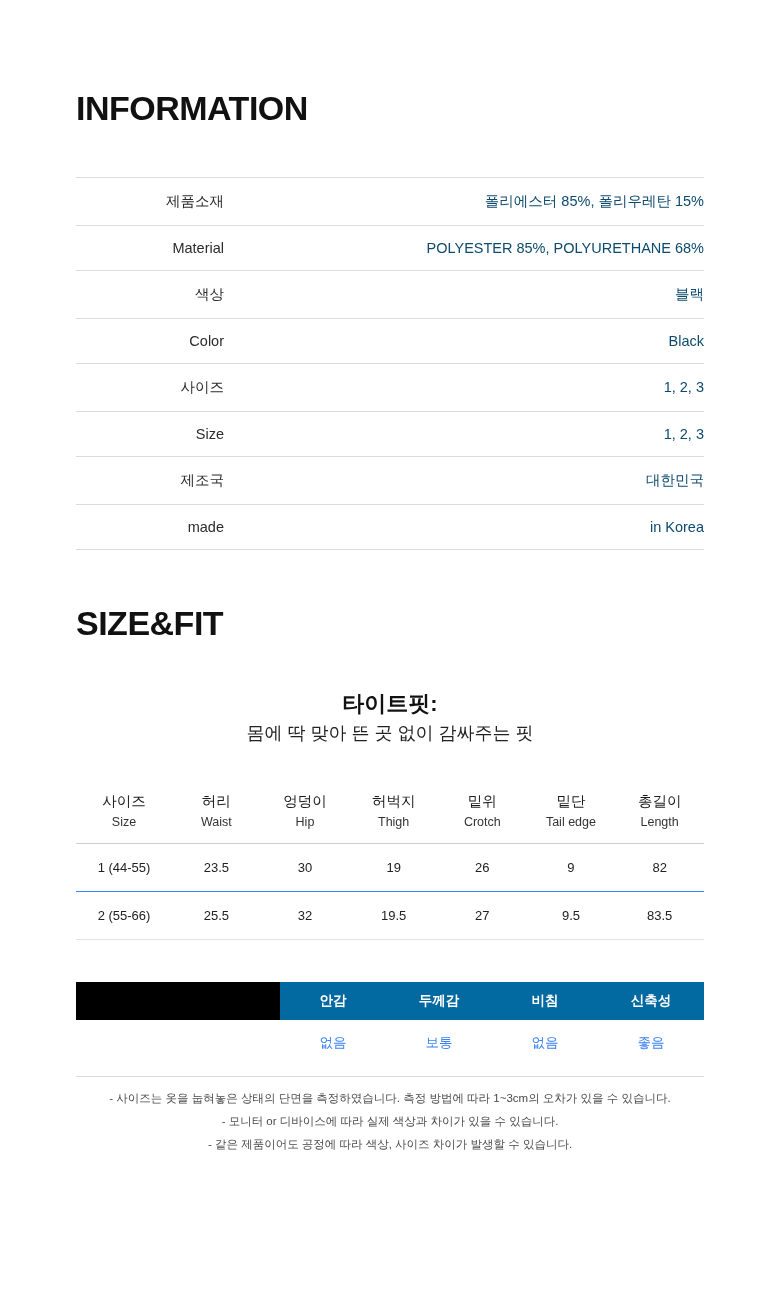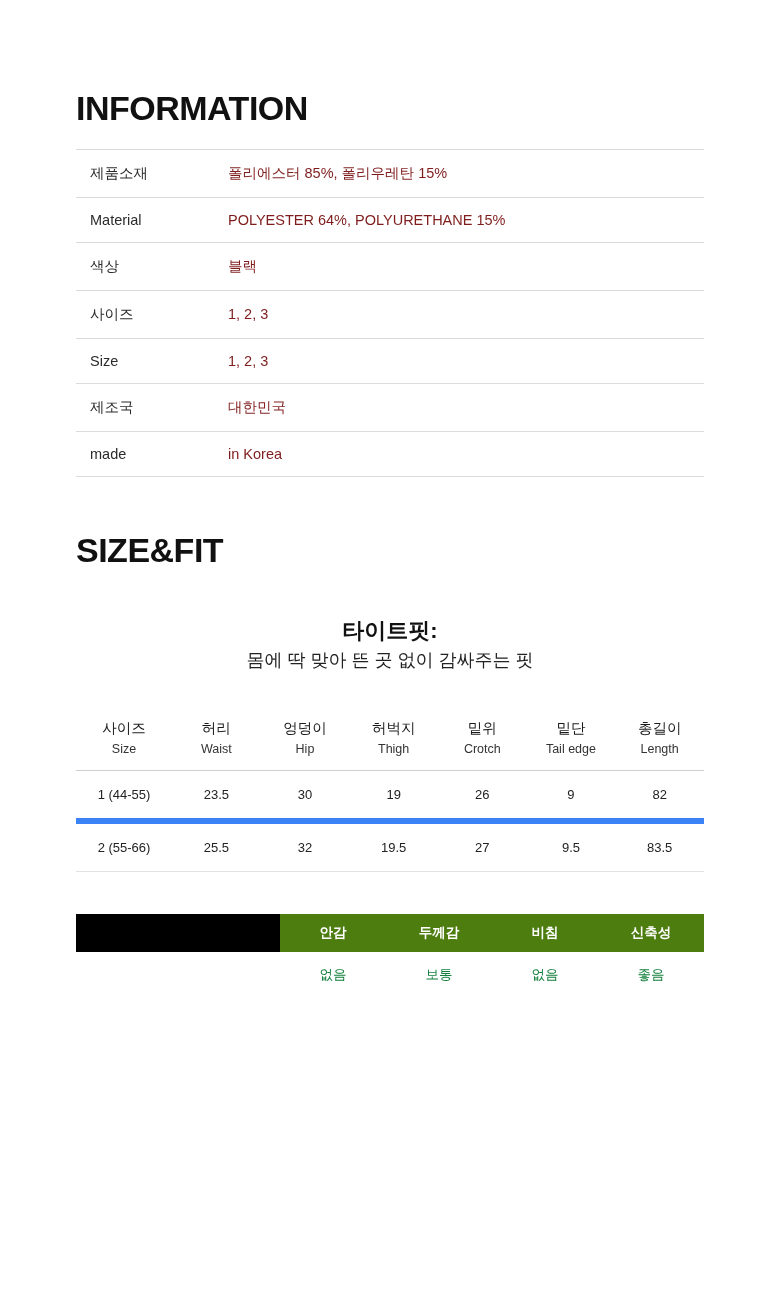--- a/index.html
+++ b/index.html
@@ -26,31 +26,32 @@
     font-size: 34px;
     font-weight: bold;
     letter-spacing: -0.5px;
     color: #111;
     line-height: 1;
   }
   #information-title { padding-top: 68px; }
 
   .info-table {
     width: 628px;
-    margin-top: 24px;
+    margin-top: 52px;
     border-collapse: collapse;
+    text-align: right;
   }
   .info-table tr {
     border-bottom: 1px solid #dcdcdc;
   }
   .info-table tr:first-child { border-top: 1px solid #dcdcdc; }
   .info-table td {
     padding: 14px 0 14px 0;
     font-size: 14.5px;
-    color: #7f1d1d;
+    color: #0c4a6e;
     vertical-align: middle;
   }
   .info-table td.label {
     width: 148px;
     padding-left: 14px;
     color: #2b2b2b;
   }
   .info-table td.value {
     padding-left: 4px;
   }
@@ -98,44 +99,44 @@
   .size-table thead th .en {
     display: block;
     font-size: 12.5px;
     color: #333;
     line-height: 1.5;
   }
   .size-table tbody td {
     padding: 16px 0;
     font-size: 13px;
     color: #222;
-    border-bottom: 6px solid #3b82f6;
+    border-bottom: 1px solid #3b82f6;
   }
   .size-table tbody tr:last-child td { border-bottom: 1px solid #e2e2e2; }
   .size-table col.c-size { width: 96px; }
 
   
   .prop-wrap { margin-top: 42px; width: 628px; }
   .prop-table {
     width: 100%;
     border-collapse: collapse;
     table-layout: fixed;
   }
   .prop-table thead th {
-    background: #4d7c0f;
+    background: #0369a1;
     color: #fff;
     font-size: 13.5px;
     font-weight: bold;
     padding: 10px 0;
     text-align: center;
   }
   .prop-table thead th.spacer { background: #000; }
   .prop-table tbody td {
     font-size: 13.5px;
-    color: #15803d;
+    color: #3b82f6;
     text-align: center;
     padding: 14px 0 16px;
   }
   .prop-table col.c-pad { width: 204px; }
 
   .notes {
     width: 628px;
     margin-top: 8px;
     border-top: 1px solid #dcdcdc;
     padding-top: 12px;
@@ -156,25 +157,29 @@
   <h1 class="section-title" id="information-title">INFORMATION</h1>
 
   <table class="info-table">
     <tbody>
       <tr>
         <td class="label">제품소재</td>
         <td class="value">폴리에스터 85%, 폴리우레탄 15%</td>
       </tr>
       <tr>
         <td class="label">Material</td>
-        <td class="value">POLYESTER 64%, POLYURETHANE 15%</td>
+        <td class="value">POLYESTER 85%, POLYURETHANE 68%</td>
       </tr>
       <tr>
         <td class="label">색상</td>
         <td class="value">블랙</td>
+      </tr>
+      <tr>
+        <td class="label">Color</td>
+        <td class="value">Black</td>
       </tr>
       <tr>
         <td class="label">사이즈</td>
         <td class="value">1, 2, 3</td>
       </tr>
       <tr>
         <td class="label">Size</td>
         <td class="value">1, 2, 3</td>
       </tr>
       <tr>
@@ -282,14 +287,19 @@
           <td></td>
           <td>없음</td>
           <td>보통</td>
           <td>없음</td>
           <td>좋음</td>
         </tr>
       </tbody>
     </table>
   </div>
 
+  <div class="notes">
+    <p>- 사이즈는 옷을 눕혀놓은 상태의 단면을 측정하였습니다. 측정 방법에 따라 1~3cm의 오차가 있을 수 있습니다.</p>
+    <p>- 모니터 or 디바이스에 따라 실제 색상과 차이가 있을 수 있습니다.</p>
+    <p>- 같은 제품이어도 공정에 따라 색상, 사이즈 차이가 발생할 수 있습니다.</p>
+  </div>
 
 </div>
 
 </body></html>

